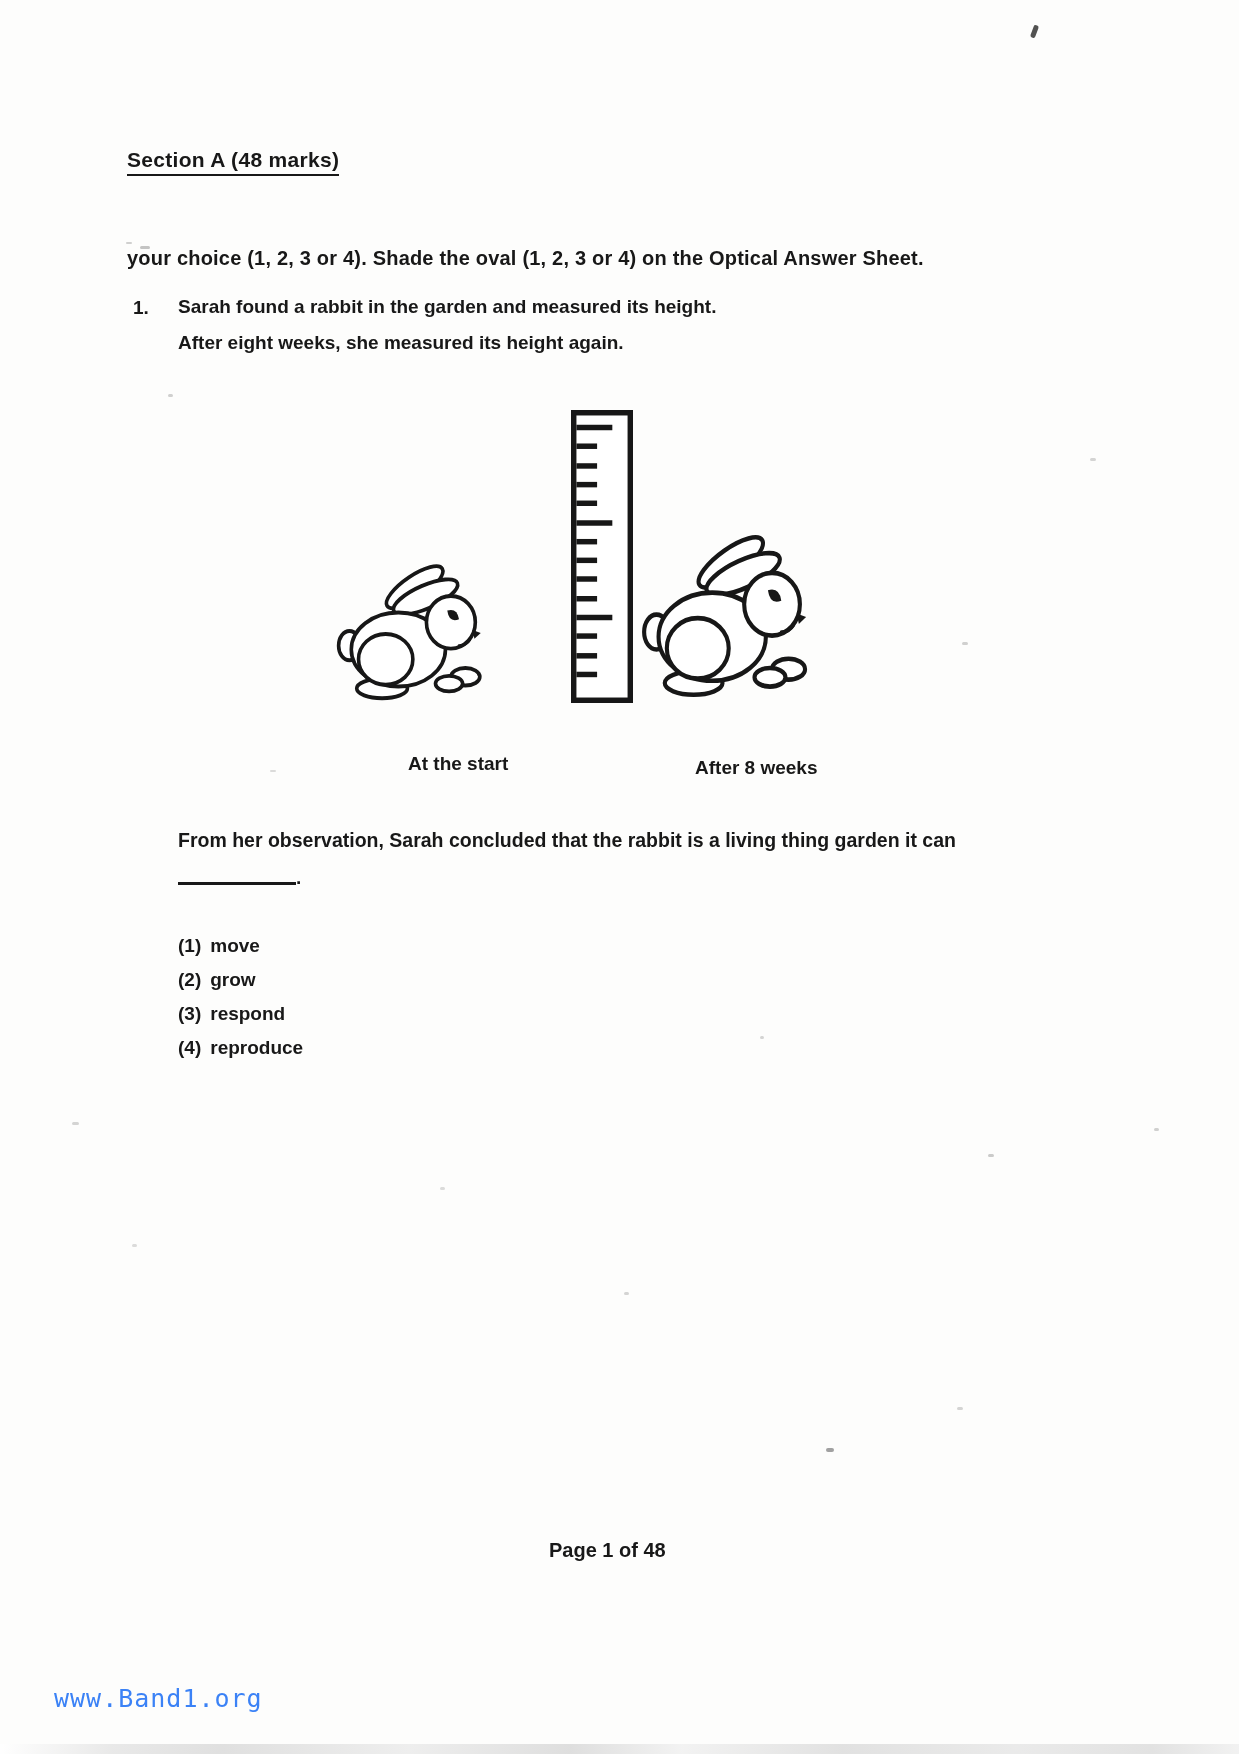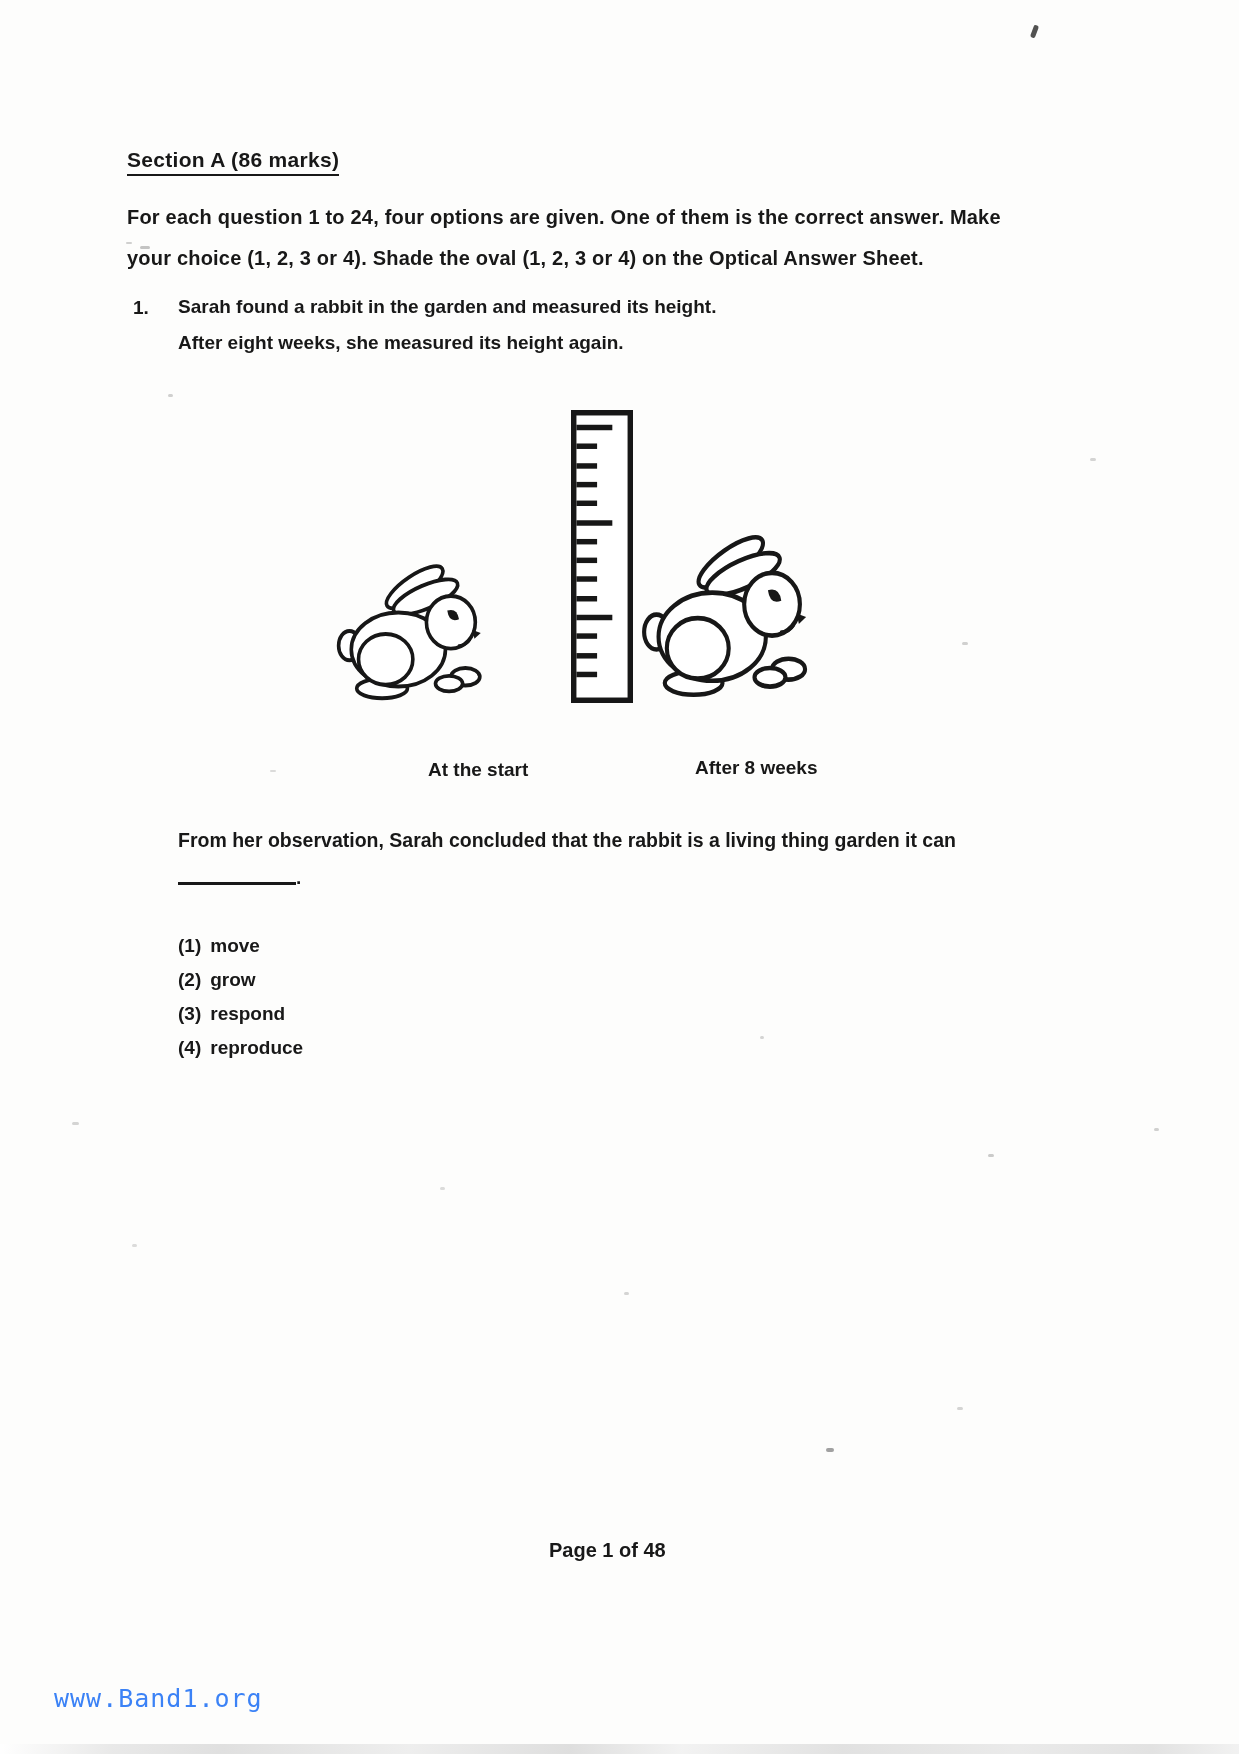--- a/index.html
+++ b/index.html
@@ -16,21 +16,21 @@
   }
   .instr { left:127px; font-size:20px; font-weight:700; letter-spacing:.2px; white-space:nowrap; }
   .instr1 { top:206px; }
   .instr2 { top:247px; }
   .qnum { left:133px; top:297px; font-size:19px; font-weight:700; }
   .stem { left:178px; font-size:19px; font-weight:700; white-space:nowrap; }
   .stem1 { top:296px; }
   .stem2 { top:332px; }
   .figure-item { position:absolute; }
   .caption { position:absolute; font-size:19px; font-weight:700; white-space:nowrap; }
-  .cap-start { left:428px; top:753px;margin-top:6px; }
+  .cap-start { left:408px; top:753px; }
   .cap-after { left:695px; top:757px; }
   .conclusion { left:178px; top:829px; font-size:19.5px; font-weight:700; white-space:nowrap; }
   .blankwrap { left:178px; top:856px; display:flex; align-items:flex-end; }
   .blank-line { display:inline-block; width:118px; height:26px; border-bottom:3px solid #1c1c1c; }
   .blank-period { font-size:19px; font-weight:700; line-height:14px; }
   .option-row { position:absolute; left:178px; font-size:19px; font-weight:700; white-space:nowrap;margin-top:34px; }
   .opt-num { margin-right:9px; }
   .page-indicator { left:549px; top:1539px; font-size:20px; font-weight:700; }
   .watermark {
     left:54px; top:1684px; font-family:"DejaVu Sans Mono", monospace;
@@ -82,23 +82,22 @@
           <line x1="5" y1="206" x2="24" y2="206"></line>
           <line x1="5" y1="224" x2="24" y2="224"></line>
           <line x1="5" y1="241" x2="24" y2="241"></line>
         </g>
       </g>
     </defs>
   </svg>
 
   <div class="scan">
 
-    <div class="abs heading">Section A (86 marks)</div>
+    <div class="abs heading">Section A (48 marks)</div>
 
-    <div class="abs instr instr1">For each question 1 to 24, four options are given. One of them is the correct answer. Make</div>
     <div class="abs instr instr2">your choice (1, 2, 3 or 4). Shade the oval (1, 2, 3 or 4) on the Optical Answer Sheet.</div>
 
     <div class="abs qnum">1.</div>
     <div class="abs stem stem1">Sarah found a rabbit in the garden and measured its height.</div>
     <div class="abs stem stem2">After eight weeks, she measured its height again.</div>
 
     <svg class="figure-item" style="left:335px; top:560px;" width="172" height="146" viewBox="0 0 190 150" preserveAspectRatio="none">
       <use href="#rabbit-shape"></use>
     </svg>
 

